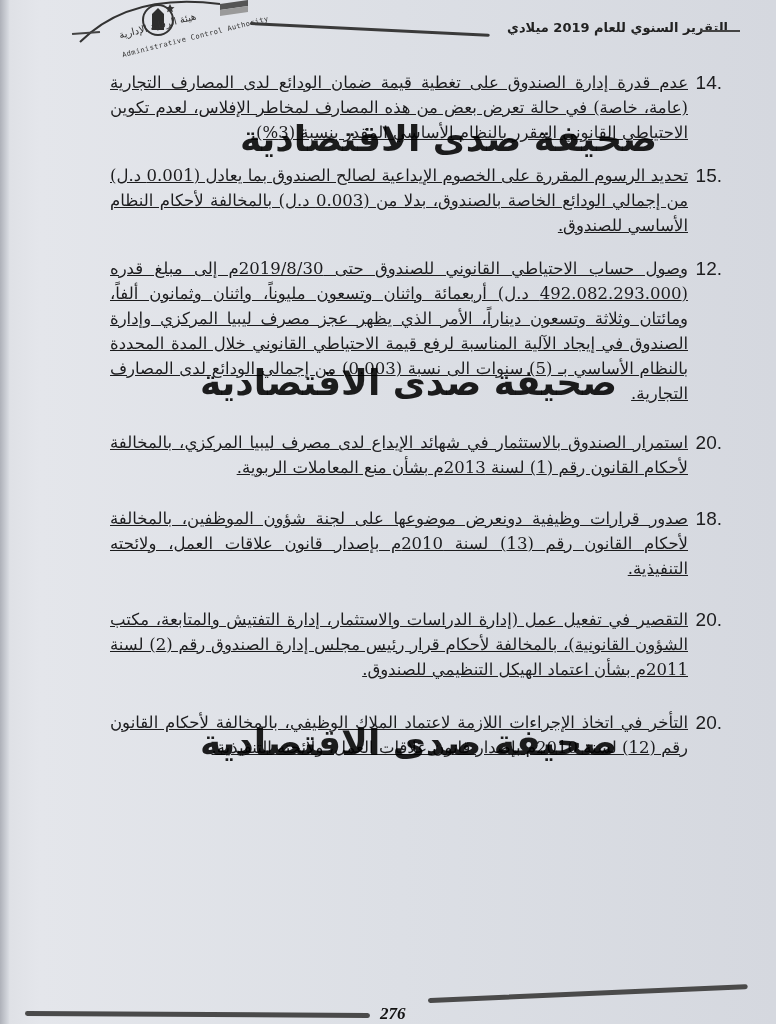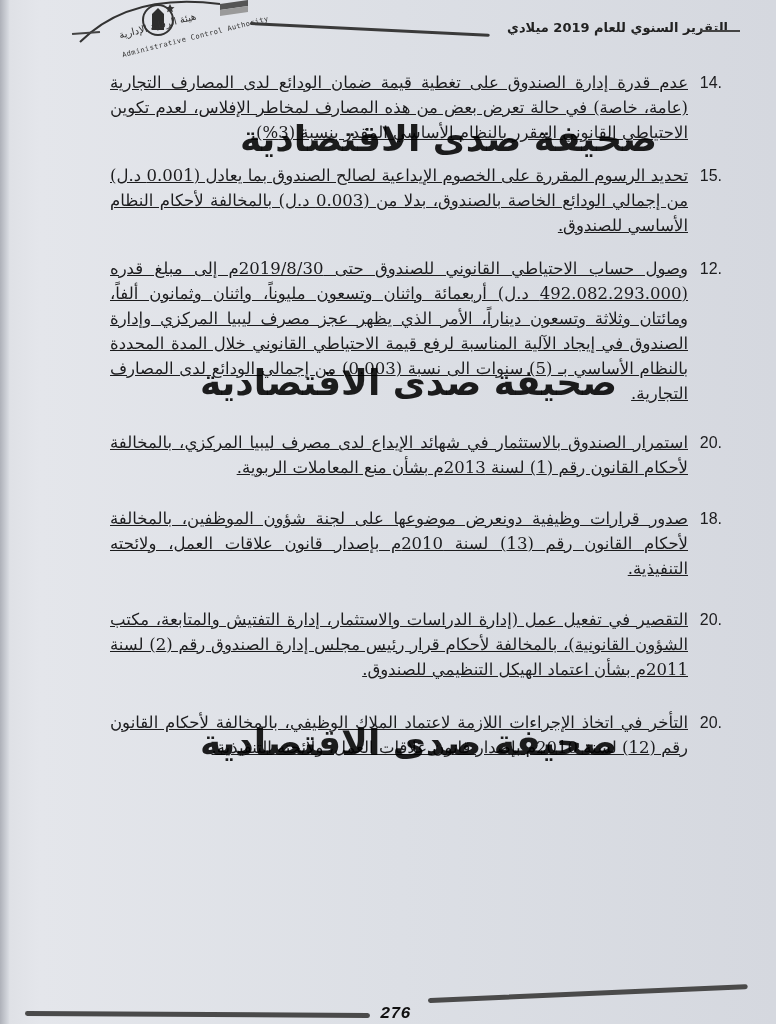--- a/index.html
+++ b/index.html
@@ -16,30 +16,30 @@
   .logo-text-ar { position:absolute; left:118px; top:20px; font-size:10px; color:#333; transform:rotate(-14deg); white-space:nowrap; direction:rtl; }
   .logo-text-en { position:absolute; left:120px; top:33px; font-size:7px; color:#333; transform:rotate(-14deg); white-space:nowrap; letter-spacing:0.5px; font-family:"DejaVu Sans Mono", monospace; }
   .header-rule { position:absolute; left:250px; top:22px; width:240px; height:3px; background:#3a3a3a; transform:rotate(2.8deg); transform-origin:left; border-radius:2px; }
   .header-title { position:absolute; left:483px; top:20px; font-size:13px; font-weight:bold; direction:rtl; white-space:nowrap; color:#222;margin-left:24px; }
   .header-dash { position:absolute; left:700px; top:30px; width:40px; height:2px; background:#444; }
   .header-dash-left { position:absolute; left:72px; top:32px; width:28px; height:2px; background:#444; transform:rotate(-4deg); }
 
   
   .items { position:absolute; left:110px; top:70px; width:612px; direction:rtl; text-align:justify; }
   .item { position:relative; font-family:"DejaVu Serif", "Liberation Serif", serif; font-size:16.5px; line-height:25px; margin-bottom:18px; padding-right:34px; }
-  .item .num { position:absolute; right:0; top:0; direction:ltr; font-family:"Liberation Sans", sans-serif; font-size:16px; }
+  .item .num { position:absolute; right:0; top:0; direction:ltr; font-family:"Liberation Sans", sans-serif; font-size:19px; }
   .item .text { display:block; text-align-last:right;text-decoration:underline; }
 
   
   .watermark { position:absolute; direction:rtl; font-family:"DejaVu Sans", sans-serif; font-weight:bold; font-size:36px; color:rgba(0,0,0,0.88); white-space:nowrap; letter-spacing:-1px; pointer-events:none; }
 
   
   .footer-rule-left { position:absolute; left:25px; top:1012px; width:345px; height:5px; background:#4a4a4a; transform:rotate(0.3deg); border-radius:3px; }
   .footer-rule-right { position:absolute; left:428px; top:998px; width:320px; height:5px; background:#4a4a4a; transform:rotate(-2.5deg); transform-origin:left; border-radius:3px; }
-  .page-number { position:absolute; left:380px; top:1004px; font-family:Liberation Mono, monospace; font-weight:bold; font-style:italic; font-size:17px; color:#111; }
+  .page-number { position:absolute; left:380px; top:1004px; font-family:Liberation Serif, serif; font-weight:bold; font-style:italic; font-size:17px; color:#111; }
 </style>
 </head>
 <body>
 
 <div class="page-edge"></div>
 
 <div class="header">
   <svg class="logo" viewBox="0 0 180 46">
     <path d="M10 42 Q60 -8 150 4" stroke="#333" stroke-width="2" fill="none"></path>
     <path d="M150 4 L178 0 L178 6 L150 10 Z" fill="#555"></path>

